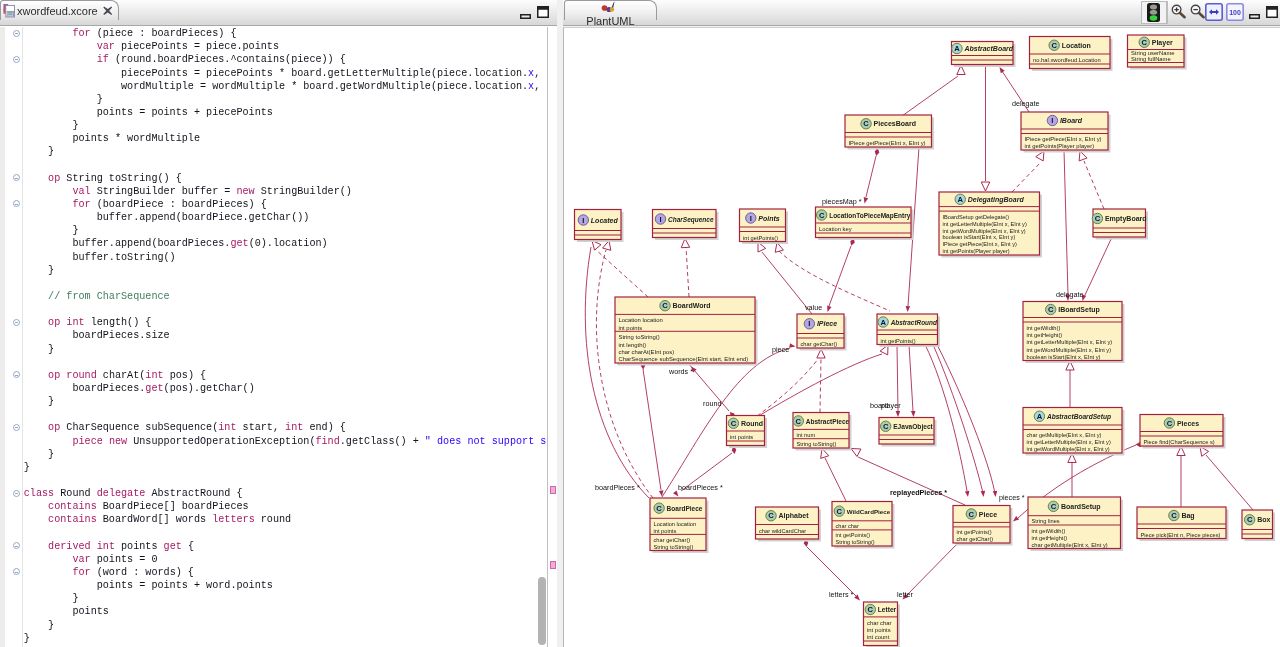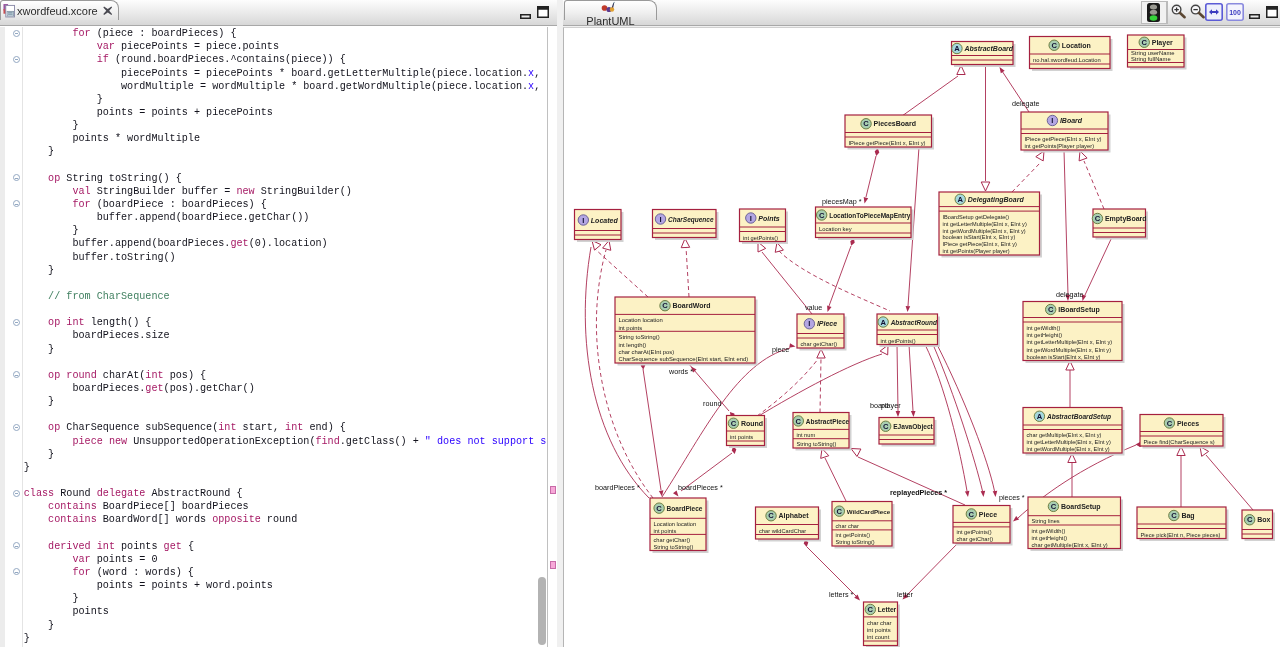--- a/index.html
+++ b/index.html
@@ -83,21 +83,21 @@
         boardPieces.<i class="k">get</i>(pos).getChar()
     }
 
     <i class="k">op</i> CharSequence subSequence(<i class="k">int</i> start, <i class="k">int</i> end) {
         <i class="k">piece</i> <i class="k">new</i> UnsupportedOperationException(<i class="k">find</i>.getClass() + <i class="s">" does not support s</i>
     }
 }
 
 <i class="k">class</i> Round <i class="k">delegate</i> AbstractRound {
     <i class="k">contains</i> BoardPiece[] boardPieces
-    <i class="k">contains</i> BoardWord[] words <i class="k">opposite</i> round
+    <i class="k">contains</i> BoardWord[] words <i class="k">letters</i> round
 
     <i class="k">derived</i> <i class="k">int</i> points <i class="k">get</i> {
         <i class="k">var</i> points = 0
         <i class="k">for</i> (word : words) {
             points = points + word.points
         }
         points
     }
 }</pre>
   <div class="fold" style="top:29.5px"></div>

